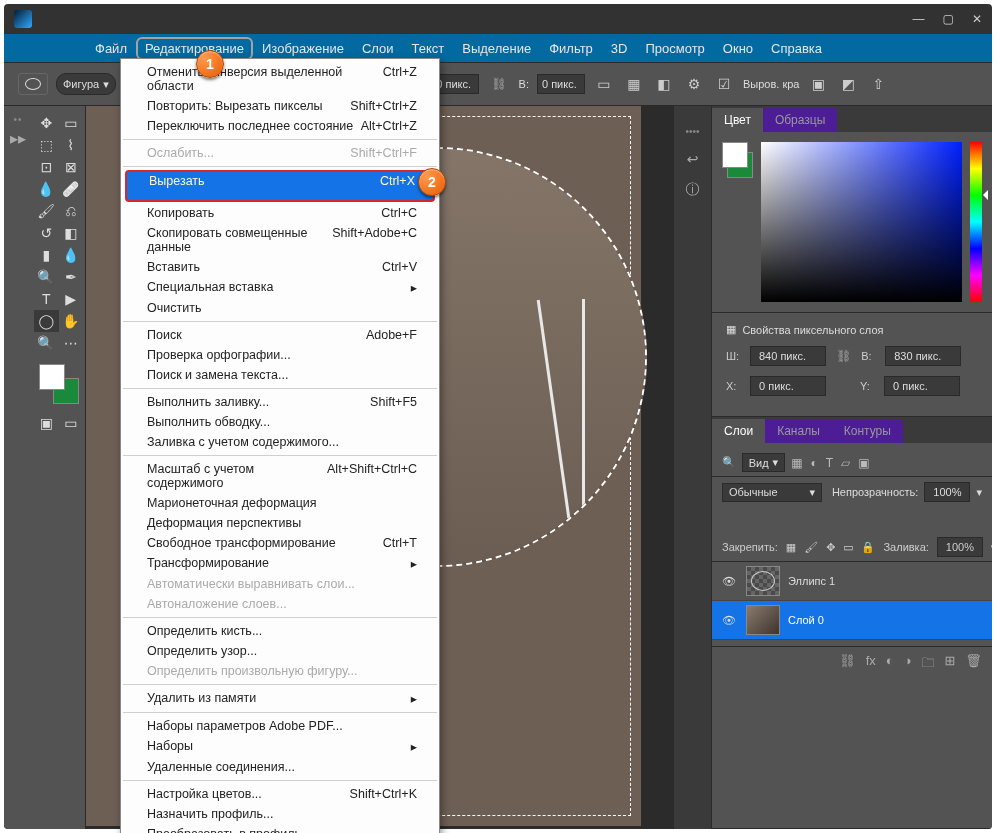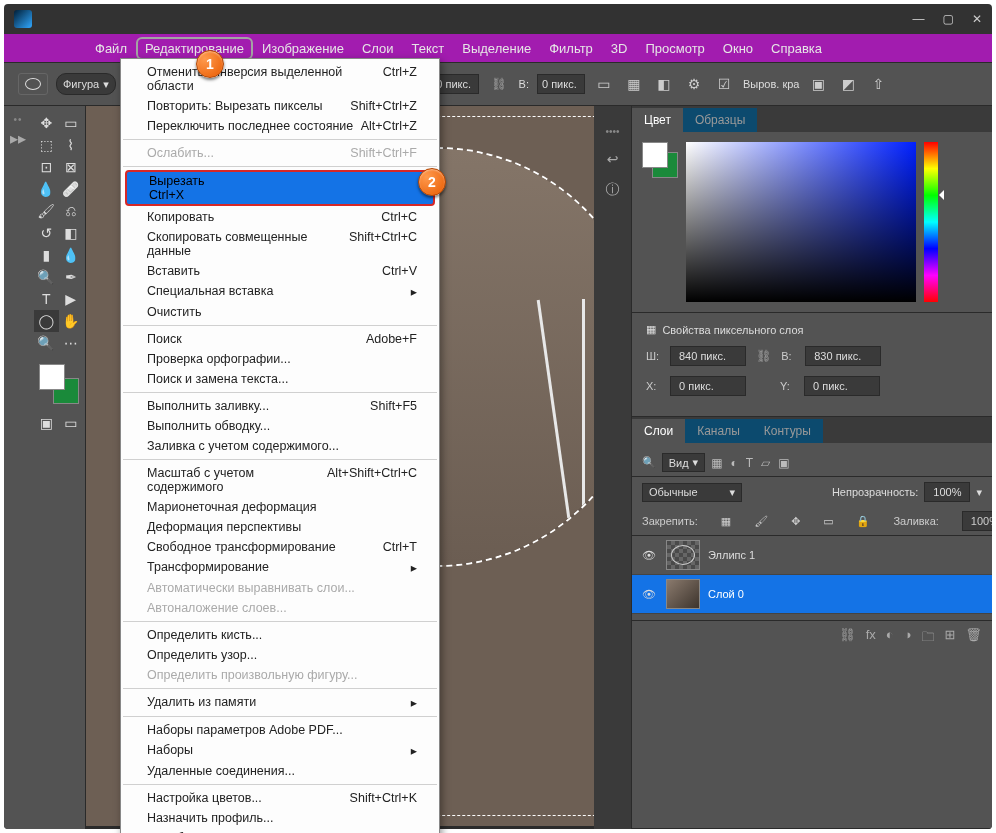--- a/index.html
+++ b/index.html
@@ -2,21 +2,21 @@
 <html><head>
 <meta charset="utf-8">
 <style>
 * { margin: 0; padding: 0; box-sizing: border-box; font-family: 'Segoe UI', Tahoma, sans-serif; }
 body { width: 996px; height: 833px; background: #fff; overflow: hidden; position: relative; }
 .app { position: absolute; inset: 0; border: 4px solid #fff; border-radius: 8px; overflow: hidden; }
 .titlebar { height: 30px; background: #323232; display: flex; align-items: center; padding: 0 10px; }
 .ps-logo { width: 18px; height: 18px; background: linear-gradient(135deg,#001e36,#31a8ff); border-radius: 3px; margin-right: 12px; }
 .win-controls { margin-left: auto; display: flex; gap: 18px; color: #ccc; font-size: 12px; }
 .win-controls span { cursor: pointer; }
-.menubar { height: 28px; background: #a21caf; display: flex; align-items: center; padding-left: 82px; color: #e6e6e6; font-size: 13px; gap: 0; }
+.menubar { height: 28px; background: #0369a1; display: flex; align-items: center; padding-left: 82px; color: #e6e6e6; font-size: 13px; gap: 0; }
 .menubar .mi { padding: 4px 9px; cursor: pointer; }
 .mi.hl { border: 2px solid #a3a3a3; border-radius: 6px; padding: 2px 7px; }
 .optbar { height: 44px; background: #535353; border-top: 1px solid #2a2a2a; border-bottom: 1px solid #2a2a2a; display: flex; align-items: center; padding: 0 14px; color: #ddd; font-size: 11px; gap: 8px; }
 .tool-ico { width: 30px; height: 22px; border: 1px solid #666; border-radius: 3px; display: flex; align-items: center; justify-content: center; }
 .ellipse-ico { width: 16px; height: 12px; border: 1.5px solid #ddd; border-radius: 50%; }
 .sel-box { height: 22px; background: #3a3a3a; border: 1px solid #2a2a2a; padding: 0 6px; display: flex; align-items: center; gap: 4px; border-radius: 10px; }
 .num-field { width: 48px; height: 20px; background: #3a3a3a; border: 1px solid #2a2a2a; color: #ddd; padding: 0 4px; font-size: 11px; }
 .clr-sw { width: 18px; height: 18px; border: 1px solid #666; }
 .ico-btn { width: 22px; height: 22px; display: flex; align-items: center; justify-content: center; color: #ccc; cursor: pointer; font-size: 14px; }
 
@@ -35,24 +35,24 @@
 .doc { position: absolute; left: 0; top: 0; width: 555px; height: 720px; background: #6d5f54; }
 .doc-inner { position: absolute; left: 90px; top: 10px; right: 10px; bottom: 10px; border: 1px dashed #fff; }
 .circ { position: absolute; left: 50px; top: 30px; width: 420px; height: 420px; border: 2px dashed #fff; border-radius: 50%; background: radial-gradient(circle at 40% 30%, #8a7a6d 0%, #5a4d44 100%); overflow: hidden; }
 .wall { position: absolute; inset: 0; background: linear-gradient(to bottom, #847568 0%, #6b5d52 100%); }
 .cat { position: absolute; left: 45%; top: 55%; width: 42px; height: 120px; background: linear-gradient(to right,#111 0%, #111 40%, #fff 40%, #fff 60%, #111 60%); transform: translate(-50%,-50%); border-radius: 10px 10px 4px 4px; }
 .chair { position: absolute; right: 60px; top: 150px; width: 3px; height: 300px; background: #e8e8e8; }
 .chair::before { content:''; position:absolute; left:-30px; top:0; width:3px; height:220px; background:#e8e8e8; transform: rotate(-8deg); }
 
 .mid-strip { width: 38px; background: #3a3a3a; display: flex; flex-direction: column; align-items: center; padding-top: 20px; gap: 14px; color: #aaa; font-size: 14px; border-right: 1px solid #2a2a2a; }
 
-.panels { width: 360px; background: #535353; display: flex; flex-direction: column; font-size: 11px; color: #ddd; }
+.panels { width: 280px; background: #535353; display: flex; flex-direction: column; font-size: 11px; color: #ddd; }
 .panel { border-bottom: 1px solid #2a2a2a; }
 .panel-tabs { display: flex; background: #3a3a3a; height: 26px; align-items: flex-end; }
-.ptab { padding: 5px 12px; background: #0c4a6e; color: #999; cursor: pointer; font-size: 12px; }
+.ptab { padding: 5px 12px; background: #4c1d95; color: #999; cursor: pointer; font-size: 12px; }
 .ptab.active { background: #535353; color: #fff; }
 .panel-body { padding: 10px; }
 .color-picker { display: flex; gap: 8px; align-items: flex-start; }
 .cp-sw { position: relative; width: 36px; height: 36px; }
 .cp-fg { position:absolute; width:26px; height:26px; background:#fff; border:1px solid #888; }
 .cp-bg { position:absolute; width:26px; height:26px; background:#1a8a3a; border:1px solid #888; bottom:0; right:0; }
 .gradient-box { width: 230px; height: 160px; background: linear-gradient(to bottom, rgba(0,0,0,0) 0%, rgba(0,0,0,1) 100%), linear-gradient(to right, #fff 0%, #0020ff 100%); position: relative; }
 .hue-strip { width: 14px; height: 160px; background: linear-gradient(to bottom, #f00, #ff0, #0f0, #0ff, #00f, #f0f, #f00); position: relative; }
 .hue-strip::after { content:''; position:absolute; right:-6px; top:30%; border:5px solid transparent; border-right-color:#fff; }
 
@@ -61,35 +61,35 @@
 .prop-lbl { color: #ccc; width: 18px; }
 .prop-val { background: #3a3a3a; border:1px solid #2a2a2a; padding: 3px 8px; min-width: 76px; }
 .link-ico { color: #aaa; margin: 0 4px; font-size: 12px; }
 
 .layers-body { padding: 6px 0; }
 .layer-tools { display: flex; gap: 6px; padding: 4px 10px; align-items: center; border-bottom: 1px solid #2a2a2a; }
 .search-kind { display:flex; align-items:center; gap:4px; background:#3a3a3a; padding:2px 6px; border:1px solid #2a2a2a; }
 .layer-filter-icos { display:flex; gap:8px; color:#bbb; font-size:12px; }
 .blend-row { display: flex; align-items: center; gap: 6px; padding: 5px 10px; }
 .blend-sel { background:#3a3a3a; border:1px solid #2a2a2a; padding:2px 6px; flex:0 0 100px; display:flex; justify-content:space-between; }
-.lock-row { display: flex; align-items: center; gap: 23px; padding: 4px 10px; font-size: 11px; color:#ccc; }
+.lock-row { display: flex; align-items: center; gap: 8px; padding: 4px 10px; font-size: 11px; color:#ccc;margin-top:26px; }
 .layer-list { border-top: 1px solid #2a2a2a; }
 .layer { display: flex; align-items: center; padding: 4px 10px; gap: 8px; border-bottom: 1px solid #444; }
 .layer.active { background: #1473e6; color:#fff; }
 .eye { width: 16px; color: #ddd; }
 .thumb { width: 34px; height: 30px; background: repeating-conic-gradient(#666 0 25%, #4a4a4a 0 50%) 0 0/8px 8px; border:1px solid #888; position:relative; }
 .thumb .ell { position:absolute; inset:4px; border:1px solid #ccc; border-radius:50%; }
 .thumb.img { background: linear-gradient(135deg,#8a7a6d,#3d342d); }
 .layer-footer { display:flex; justify-content:flex-end; gap:10px; padding:6px 10px; color:#aaa; border-top:1px solid #2a2a2a; font-size:13px; }
 
 
 .dropdown { position: absolute; left: 120px; top: 58px; width: 320px; background: #fdfdfd; border: 1px solid #888; box-shadow: 2px 3px 8px rgba(0,0,0,0.4); font-size: 12.5px; color: #222; z-index: 100; padding: 3px 0; }
 .dropdown .it { display: flex; justify-content: space-between; padding: 3px 22px 3px 26px; cursor: pointer; }
 .dropdown .it.disabled { color: #aaa; cursor: default; }
-.dropdown .it.highlighted { background: #1473e6; color: #000000; border: 2px solid #d62828; border-radius: 4px; margin: 1px 4px; padding: 2px 18px 2px 22px; flex-direction: column; }
+.dropdown .it.highlighted { background: #1473e6; color: #fef9c3; border: 2px solid #d62828; border-radius: 4px; margin: 1px 4px; padding: 2px 18px 12px 22px; }
 .dropdown .it .arrow { color: inherit; }
 .dropdown .sep { height: 1px; background: #d0d0d0; margin: 3px 2px; }
 
 .callout { position: absolute; width: 28px; height: 28px; border-radius: 50%; background: radial-gradient(circle at 30% 30%, #ff9a4d, #e85a00); color: #fff; font-weight: bold; display: flex; align-items: center; justify-content: center; box-shadow: 0 2px 3px rgba(0,0,0,0.5), inset 0 1px 2px rgba(255,255,255,0.5); font-size: 14px; z-index: 200; border: 1px solid #b34400; }
 .c1 { left: 196px; top: 50px; }
 .c2 { left: 418px; top: 168px; }
 </style>
 </head>
 <body>
 
@@ -363,21 +363,21 @@
     <div class="it highlighted">
       <span>Вырезать</span>
       <span>Ctrl+X</span>
     </div>
     <div class="it">
       <span>Копировать</span>
       <span>Ctrl+C</span>
     </div>
     <div class="it">
       <span>Скопировать совмещенные данные</span>
-      <span>Shift+Ctrl+C</span>
+      <span>Shift+Adobe+C</span>
     </div>
     <div class="it">
       <span>Вставить</span>
       <span>Ctrl+V</span>
     </div>
     <div class="it">
       <span>Специальная вставка</span>
       <span class="arrow">▸</span>
     </div>
     <div class="it">

